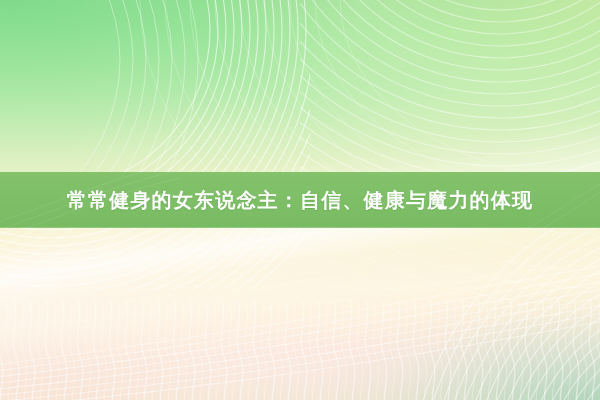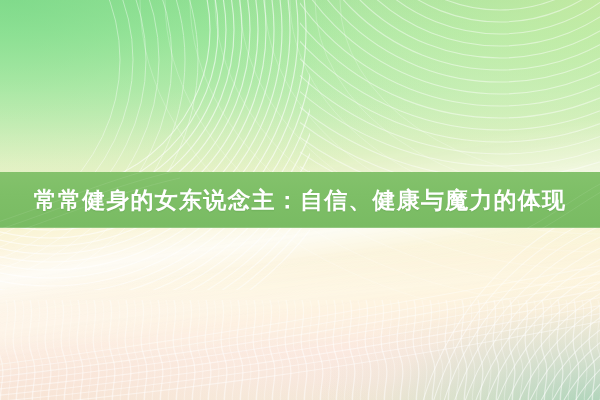--- a/index.html
+++ b/index.html
@@ -96,21 +96,21 @@
     display:flex;align-items:center;justify-content:center;
     background:linear-gradient(to bottom,#84c26c 0%,#7ebf67 38%,#79bb63 100%);
     box-shadow:0 -1px 0 rgba(255,255,255,.18) inset;
   }
   .title-band-texture{
     position:absolute;inset:0;opacity:.30;pointer-events:none;
   }
   .title-text{
     position:relative;
     color:#ffffff;
-    font-size:23px;
+    font-size:20px;
     font-weight:bold;
     letter-spacing:1.2px;
     white-space:nowrap;
     line-height:1;
     text-shadow:0 1px 1px rgba(60,120,50,0.18);
   }
 </style>
 </head>
 <body>
 

